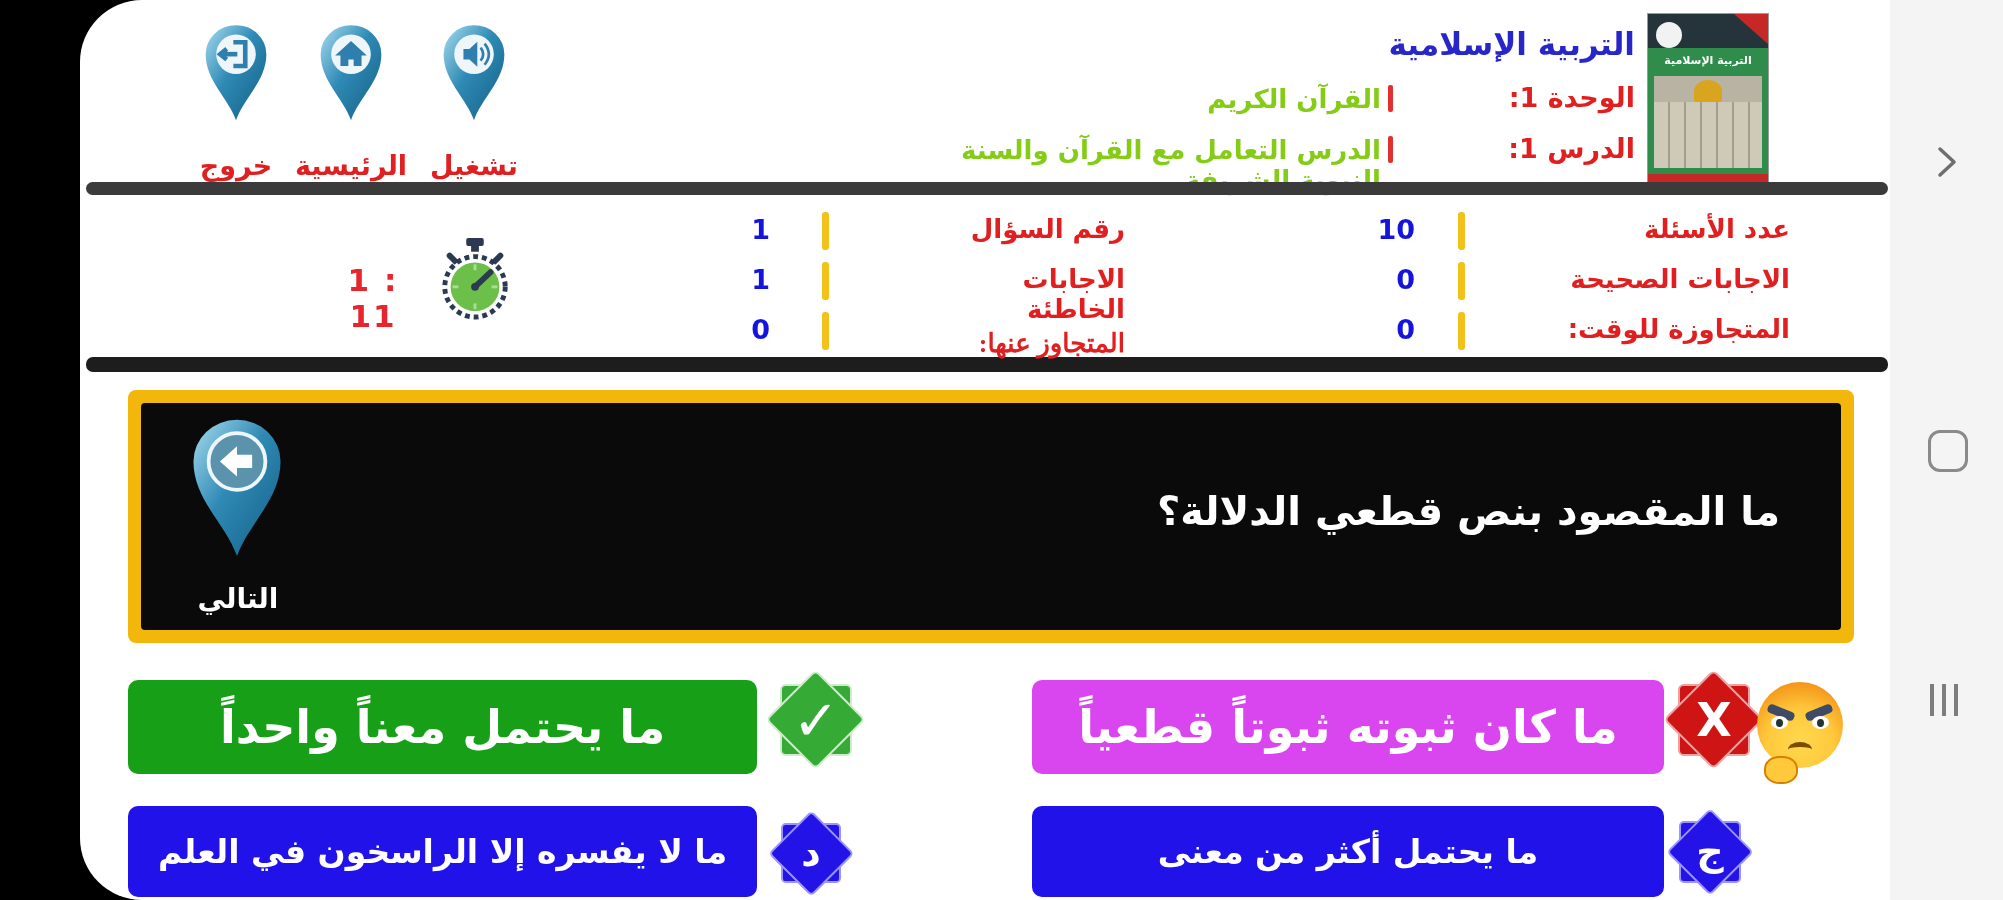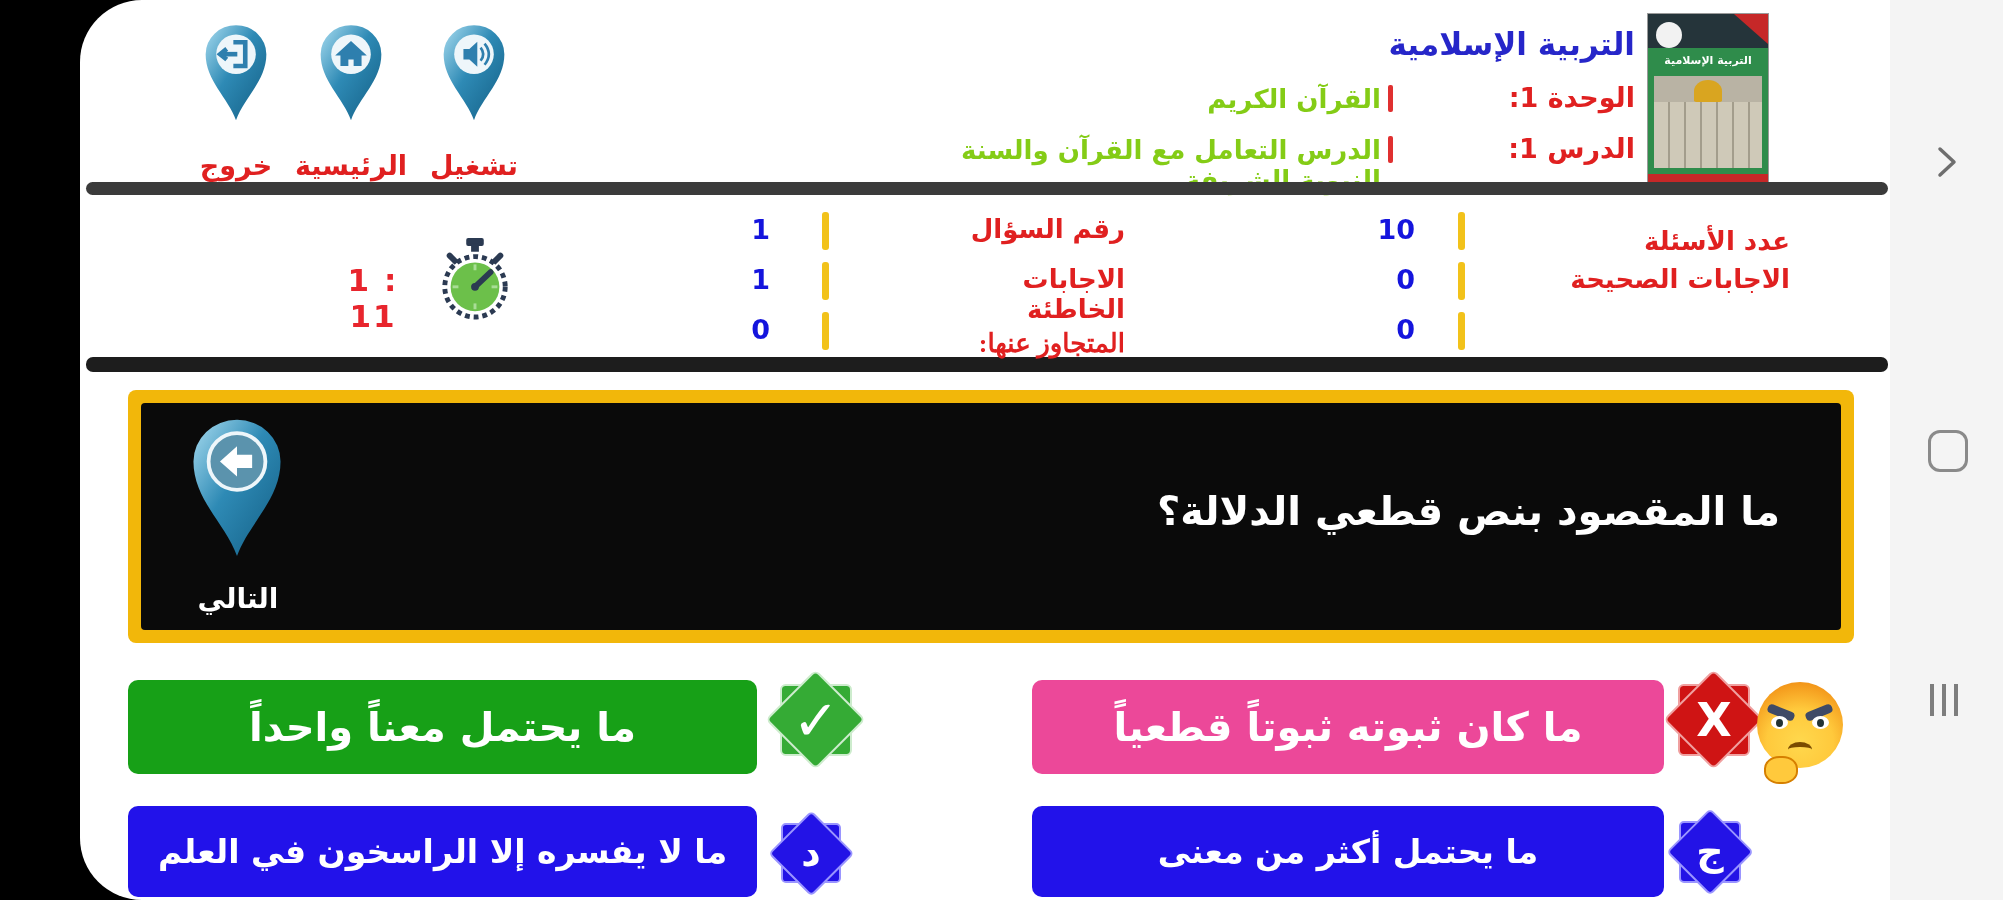--- a/index.html
+++ b/index.html
@@ -59,23 +59,23 @@
   .q-panel{position:absolute;left:128px;top:390px;width:1726px;height:253px;background:#f2b70a;
            border-radius:8px;}
   .q-inner{position:absolute;left:13px;top:13px;right:13px;bottom:13px;background:#0a0a0a;border-radius:4px;}
   .q-text{position:absolute;left:790px;top:98px;width:862px;text-align:right;color:#ffffff;
           font-weight:bold;font-size:40px;direction:rtl;}
   .next-pin{position:absolute;left:61px;top:26px;width:96px;height:142px;cursor:pointer;}
   .next-label{position:absolute;left:55px;top:192px;width:110px;text-align:center;color:#ffffff;
               font-weight:bold;font-size:28px;direction:rtl;}
   
   .ans{position:absolute;border-radius:10px;display:flex;align-items:center;justify-content:center;
-       color:#fff;font-weight:bold;font-size:40px;direction:rtl;cursor:pointer;text-align:center;}
+       color:#fff;font-weight:bold;font-size:46px;direction:rtl;cursor:pointer;text-align:center;}
   .ans.green{left:128px;top:680px;width:629px;height:94px;background:#17a017;}
-  .ans.red{left:1032px;top:680px;width:632px;height:94px;background:#ec4899;}
+  .ans.red{left:1032px;top:680px;width:632px;height:94px;background:#d946ef;}
   .ans.blue-d{left:128px;top:806px;width:629px;height:91px;background:#2212ea;font-size:33px;}
   .ans.blue-j{left:1032px;top:806px;width:632px;height:91px;background:#2212ea;font-size:33px;}
   
   .star8{position:absolute;}
   .star8 .sq{position:absolute;inset:13%;border-radius:8%;}
   .star8 .sq.r45{transform:rotate(45deg);}
   .star8 .glyph{position:absolute;inset:0;display:flex;align-items:center;justify-content:center;
                 color:#fff;font-weight:bold;z-index:2;}
   .star-green{left:768px;top:672px;width:96px;height:96px;}
   .star-green .sq{background:#35ab35;border:2px solid #cdeccd;}
@@ -175,28 +175,29 @@
     <div class="bc-photo">
       <div class="bc-dome"></div>
       <div class="bc-wall"></div>
     </div>
     <div class="bc-strip"></div>
   </div>
 
   <div class="divider1"></div>
   <div class="divider2"></div>
 
-  <div class="stat-label right" style="top:226px;">عدد الأسئلة</div>
+  <div class="stat-label right" style="top:214px;">عدد الأسئلة</div>
   <div class="stat-sep" style="left:1458px;top:212px;"></div>
   <div class="stat-value right" style="top:214px;">10</div>
 
   <div class="stat-label right" style="top:264px;">الاجابات الصحيحة</div>
   <div class="stat-sep" style="left:1458px;top:262px;"></div>
   <div class="stat-value right" style="top:264px;">0</div>
 
+  <div class="stat-label right" style="top:314px;">المتجاوزة للوقت:</div>
   <div class="stat-sep" style="left:1458px;top:312px;"></div>
   <div class="stat-value right" style="top:314px;">0</div>
 
   <div class="stat-label mid" style="top:214px;">رقم السؤال</div>
   <div class="stat-sep" style="left:822px;top:212px;"></div>
   <div class="stat-value mid" style="top:214px;">1</div>
 
   <div class="stat-label mid" style="top:264px;">الاجابات الخاطئة</div>
   <div class="stat-sep" style="left:822px;top:262px;"></div>
   <div class="stat-value mid" style="top:264px;">1</div>

